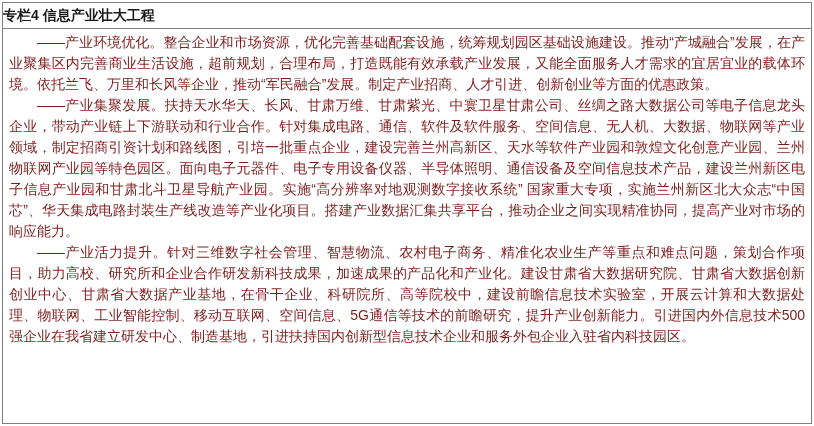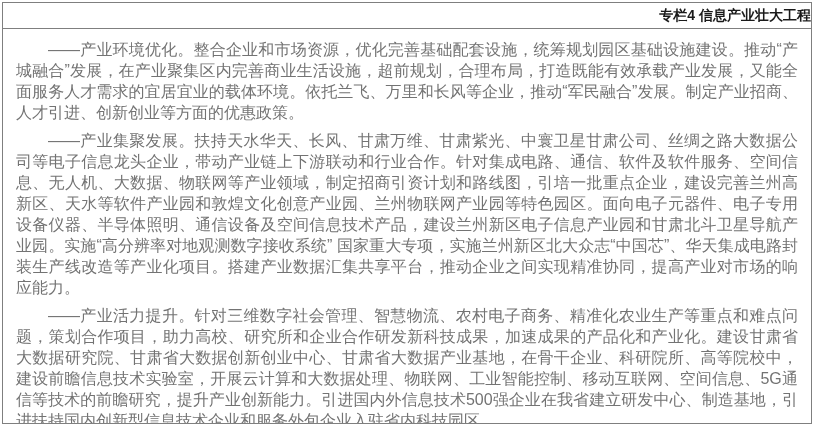--- a/index.html
+++ b/index.html
@@ -21,39 +21,39 @@
     height: 100%;
     border: 1px solid #7f7f7f;
     background: #ffffff;
     display: flex;
     flex-direction: column;
   }
   .column-header {
     box-sizing: border-box;
     flex: 0 0 auto;
     border-bottom: 1px solid #7f7f7f;
-    text-align: right;
+    text-align: left;
     font-size: 14px;
     font-weight: bold;
     color: #1a1a1a;
     padding: 4px 0 5px 0;
     line-height: 16px;
   }
   .column-body {
     box-sizing: border-box;
     flex: 1 1 auto;
     padding: 3px 6px 4px 6px;
     overflow: hidden;
   }
   .column-body p {
-    margin: 7px;
+    margin: 0;
     padding: 0;
-    font-size: 16px;
+    font-size: 14px;
     line-height: 21px;
-    color: #737373;
+    color: #7f1d1d;
     text-align: justify;
     text-indent: 2em;
     letter-spacing: 0;
   }
 </style>
 </head>
 <body>
 
 <div class="page">
   <div class="column-box">

